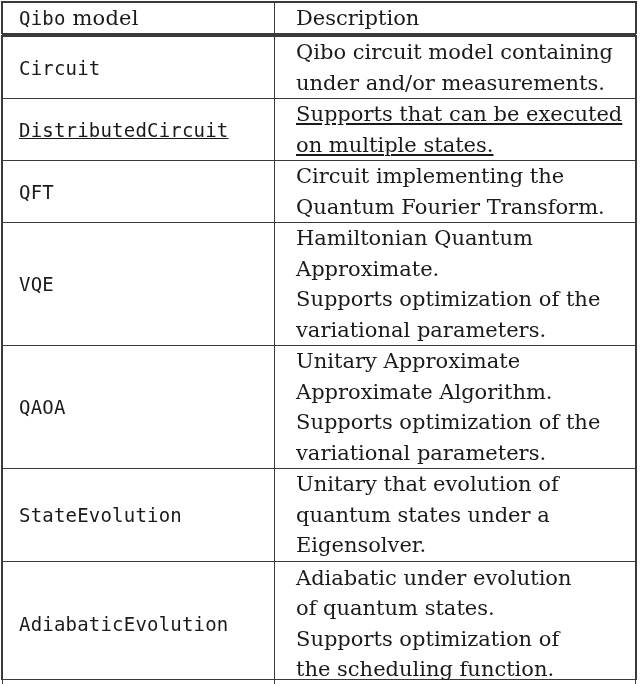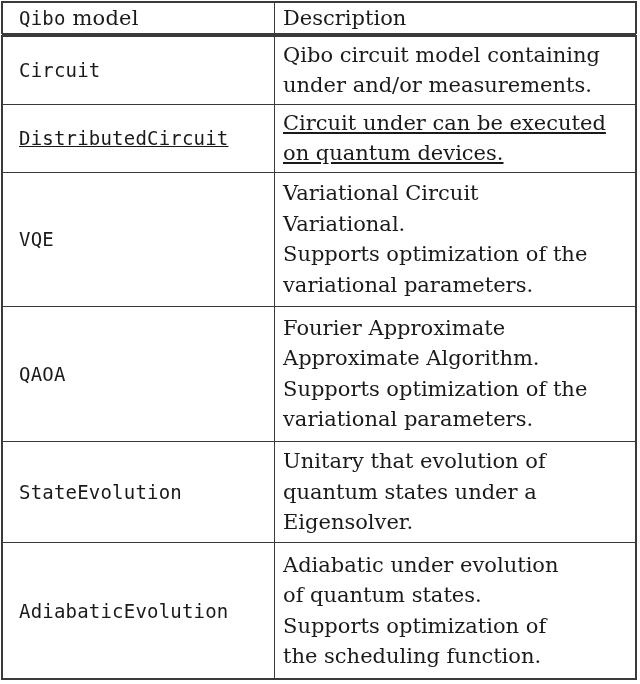--- a/index.html
+++ b/index.html
@@ -3,21 +3,21 @@
   <meta charset="utf-8">
   <style>
     html, body { margin: 0; padding: 0; background: #ffffff; }
     body { width: 640px; height: 684px; position: relative; overflow: hidden; color: #1a1a1a; }
     .tbl { position: absolute; left: 1px; width: 636px; border: 1.5px solid #3a3a3a; box-sizing: border-box; border-collapse: collapse; }
     .hdr { top: 1px; height: 33px; }
     .body-tbl { top: 35px; height: 645px; }
     table { border-collapse: collapse; width: 100%; height: 100%; table-layout: fixed; }
     td { border: 1.5px solid #3a3a3a; padding: 0 0 0 16px; vertical-align: middle; }
     td.model { width: 255px; font-family: "DejaVu Sans Mono", "Liberation Mono", monospace; font-size: 19px; letter-spacing: 0.2px; }
-    td.desc { font-family: "DejaVu Serif", "Liberation Serif", serif; font-size: 21px; line-height: 30.5px; padding-left: 8px; padding-right: 4px; border-radius: 9px; }
+    td.desc { font-family: "DejaVu Serif", "Liberation Serif", serif; font-size: 21px; line-height: 30.5px; padding-left: 21px; padding-right: 4px; border-radius: 9px; }
     .hdr td { font-size: 21px; }
     .hdr td.model { font-family: "DejaVu Serif", "Liberation Serif", serif; }
     .mono { font-family: "DejaVu Sans Mono", "Liberation Mono", monospace; font-size: 19px; }
     .line { display: block; white-space: nowrap; }
     tr.r0 { height: 62px; }
     tr.r1 { height: 61px; text-decoration: underline; }
     tr.r2 { height: 62px; }
     tr.r3 { height: 122px; }
     tr.r4 { height: 121px; }
     tr.r5 { height: 93px; }
@@ -43,37 +43,44 @@
         <tr class="r0">
       <td class="model">Circuit</td>
       <td class="desc">
         <span class="line">Qibo circuit model containing</span>
         <span class="line">under and/or measurements.</span>
       </td>
     </tr>
     <tr class="r1">
       <td class="model">DistributedCircuit</td>
       <td class="desc">
-        <span class="line">Circuit under can be executed</span>
-        <span class="line">on quantum devices.</span>
+        <span class="line">Supports that can be executed</span>
+        <span class="line">on multiple states.</span>
+      </td>
+    </tr>
+    <tr class="r2">
+      <td class="model">QFT</td>
+      <td class="desc">
+        <span class="line">Circuit implementing the</span>
+        <span class="line">Quantum Fourier Transform.</span>
       </td>
     </tr>
     <tr class="r3">
       <td class="model">VQE</td>
       <td class="desc">
-        <span class="line">Variational Circuit</span>
-        <span class="line">Variational.</span>
+        <span class="line">Hamiltonian Quantum</span>
+        <span class="line">Approximate.</span>
         <span class="line">Supports optimization of the</span>
         <span class="line">variational parameters.</span>
       </td>
     </tr>
     <tr class="r4">
       <td class="model">QAOA</td>
       <td class="desc">
-        <span class="line">Fourier Approximate</span>
+        <span class="line">Unitary Approximate</span>
         <span class="line">Approximate Algorithm.</span>
         <span class="line">Supports optimization of the</span>
         <span class="line">variational parameters.</span>
       </td>
     </tr>
     <tr class="r5">
       <td class="model">StateEvolution</td>
       <td class="desc">
         <span class="line">Unitary that evolution of</span>
         <span class="line">quantum states under a</span>

